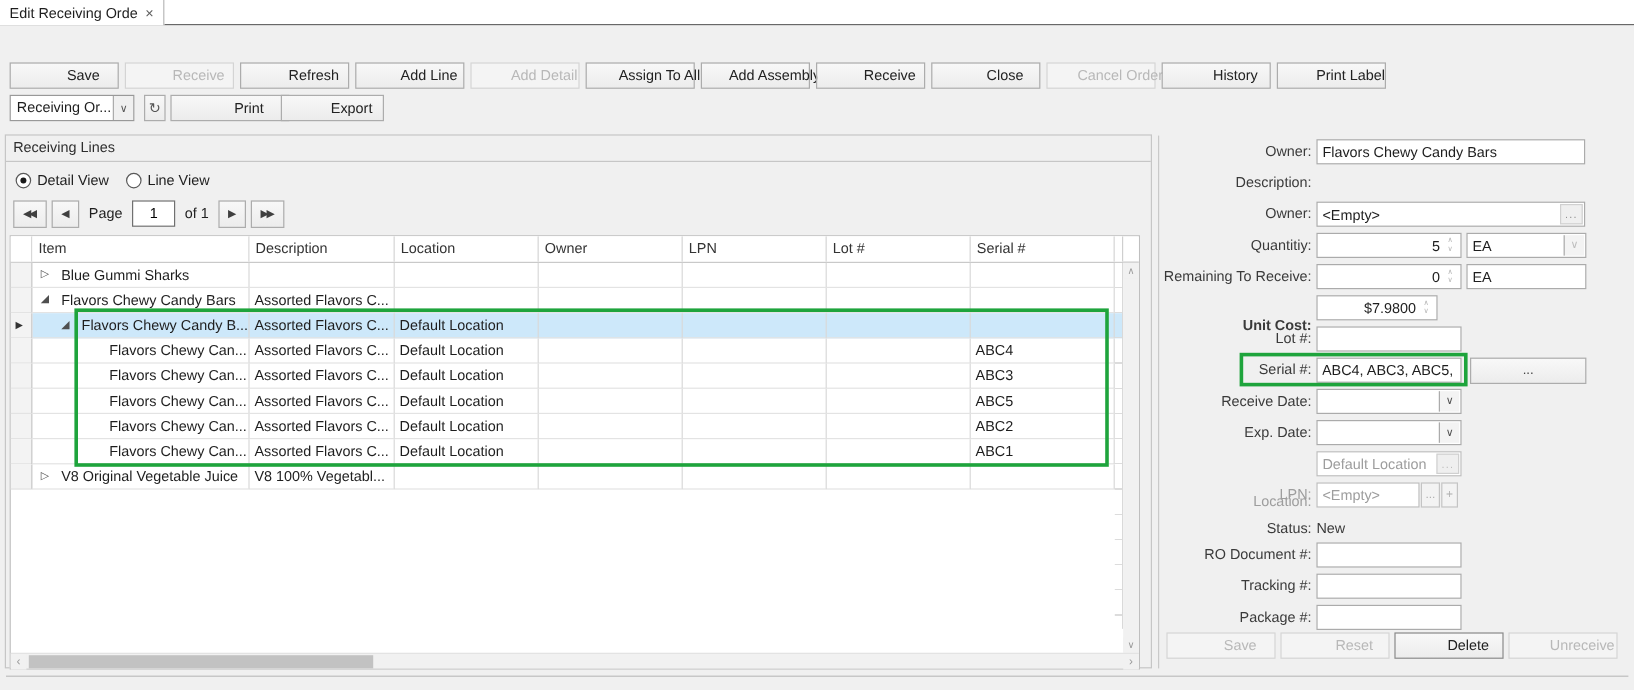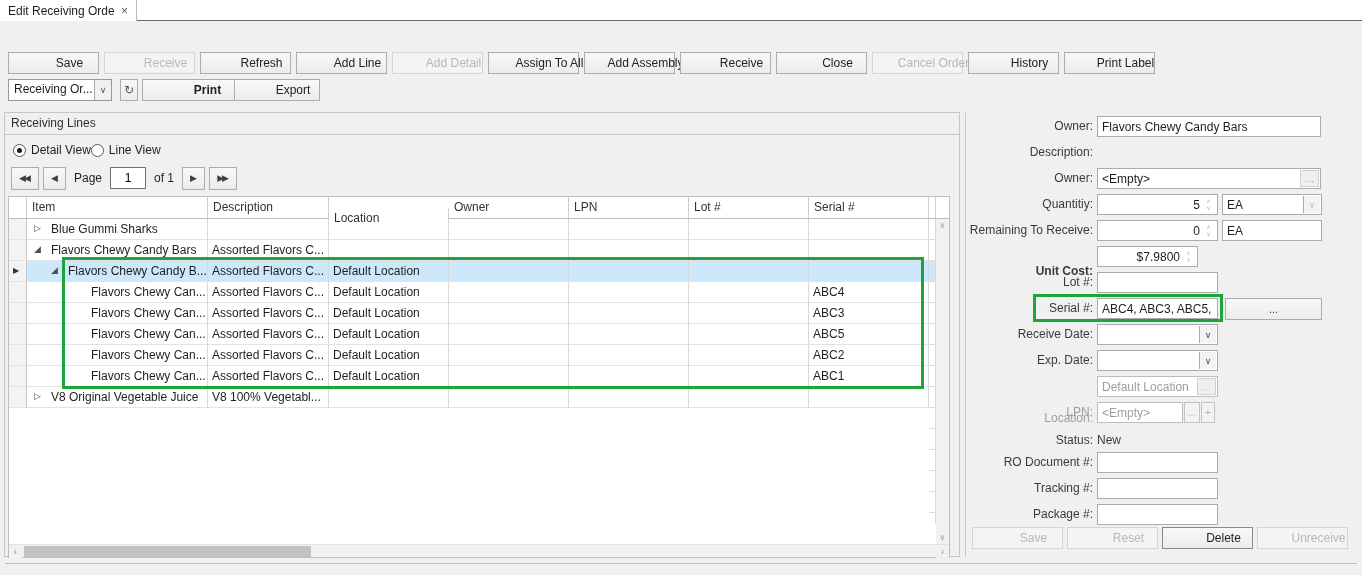--- a/index.html
+++ b/index.html
@@ -30,21 +30,21 @@
   .combo { position:absolute; left:0; top:0; width:104px; height:22px; background:#fff; border:1px solid #999; padding:2px 20px 0 5px; white-space:nowrap; overflow:hidden; }
   .combo .cbtn { position:absolute; right:0; top:0; width:17px; height:20px; background:#f0f0f0; border-left:1px solid #acacac; color:#555; font-size:9px; display:flex; align-items:center; justify-content:center; }
   .sqbtn { position:absolute; top:0; width:18px; height:22px; background:linear-gradient(#f8f8f8,#ececec); border:1px solid #acacac; color:#555; font-size:12px; display:flex; align-items:center; justify-content:center; }
 
   
   .group { position:absolute; left:4px; top:112px; width:956px; height:445px; border:1px solid #c6c6c6; background:#f0f0f0; }
   .grouptitle { position:absolute; left:6px; top:3px; color:#2e2e2e; }
   .groupsep { position:absolute; left:0; top:21px; width:954px; height:1px; background:#c6c6c6; }
 
   
-  .radios { position:absolute; left:8px; top:30px; display:flex; align-items:flex-end; }
+  .radios { position:absolute; left:8px; top:30px; display:flex; gap:14px; align-items:flex-end; }
   .radio { display:flex; align-items:center; gap:5px; }
   .rdot { width:13px; height:13px; border:1px solid #595959; border-radius:50%; background:#fff; position:relative; }
   .rdot.sel:after { content:""; position:absolute; left:3px; top:3px; width:5px; height:5px; border-radius:50%; background:#1a1a1a; }
 
   
   .pager { position:absolute; left:6px; top:53px; height:24px; display:flex; align-items:center; }
   .pbtn { height:23px; background:linear-gradient(#f8f8f8,#ececec); border:1px solid #acacac; color:#3f3f3f; font-size:9px; display:flex; align-items:center; justify-content:center; letter-spacing:-2px; padding-right:2px; }
   .pbtn.dbl { width:28px; } .pbtn.sgl { width:23px; }
   .pager .plbl { margin:0 8px; }
   .pageinput { width:36px; height:22px; border:1px solid #707070; text-align:center; font-size:12px; font-family:inherit; background:#fff; }
@@ -120,21 +120,21 @@
       <div class="btn tbtn">History</div>
       <div class="btn tbtn">Print Label</div>
     </div>
 
   <div class="reportbar">
     <div class="combo">
       <span>Receiving Or...</span>
       <span class="cbtn">∨</span>
     </div>
     <div class="sqbtn" style="left:112px;">↻</div>
-    <div class="btn" style="position:absolute;left:134px;width:99px;font-weight:bold;">Print</div>
+    <div class="btn" style="position:absolute;left:134px;width:99px;">Print</div>
     <div class="btn" style="position:absolute;left:226px;width:86px;">Export</div>
   </div>
 
   <div class="group">
     <div class="grouptitle">Receiving Lines</div>
     <div class="groupsep"></div>
     <div class="radios">
       <label class="radio">
         <span class="rdot sel"></span>
         <span>Detail View</span>
@@ -153,21 +153,21 @@
       <div class="pbtn sgl" style="margin-right:4px;">▶</div>
       <div class="pbtn dbl">▶▶</div>
     </div>
   </div>
 
   <div class="grid">
     <div class="ghead">
         <div class="hcell" style="left: 0px; width: 18px;"></div>
         <div class="hcell" style="left: 18px; width: 181px;">Item</div>
         <div class="hcell" style="left: 199px; width: 121px;">Description</div>
-        <div class="hcell" style="left: 320px; width: 120px; margin-top: 11px;">Location</div>
+        <div class="hcell" style="left: 320px; width: 120px;">Location</div>
         <div class="hcell" style="left: 440px; width: 120px;">Owner</div>
         <div class="hcell" style="left: 560px; width: 120px;">LPN</div>
         <div class="hcell" style="left: 680px; width: 120px;">Lot #</div>
         <div class="hcell" style="left: 800px; width: 120px;">Serial #</div>
         <div class="hcell" style="left: 920px; width: 7px;"></div>
       </div>
     <div>
         <div class="grid-row" style="top: 22px;">
           <div class="cell ind"></div>
           <div class="cell" style="left: 18px; width: 181px; padding-left: 24px;"><div class="expander" style="left: 7px;">▷</div><span>Blue Gummi Sharks</span></div>

